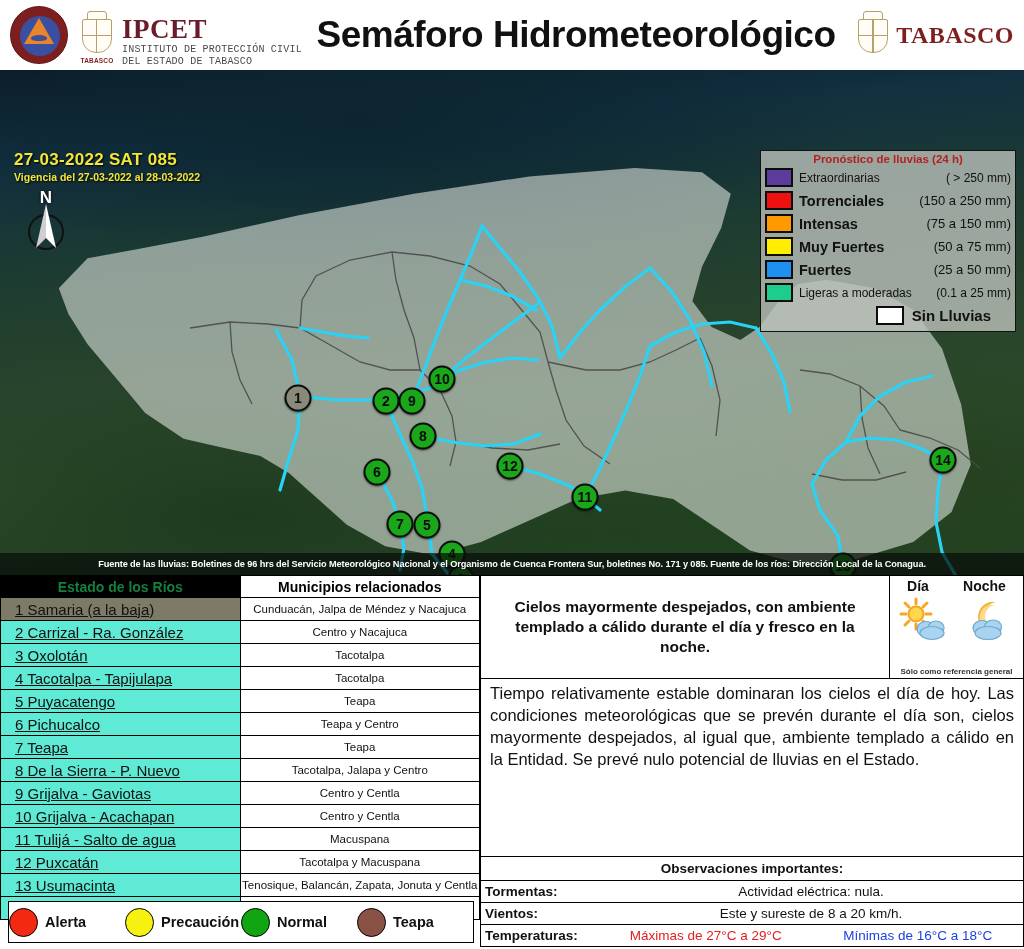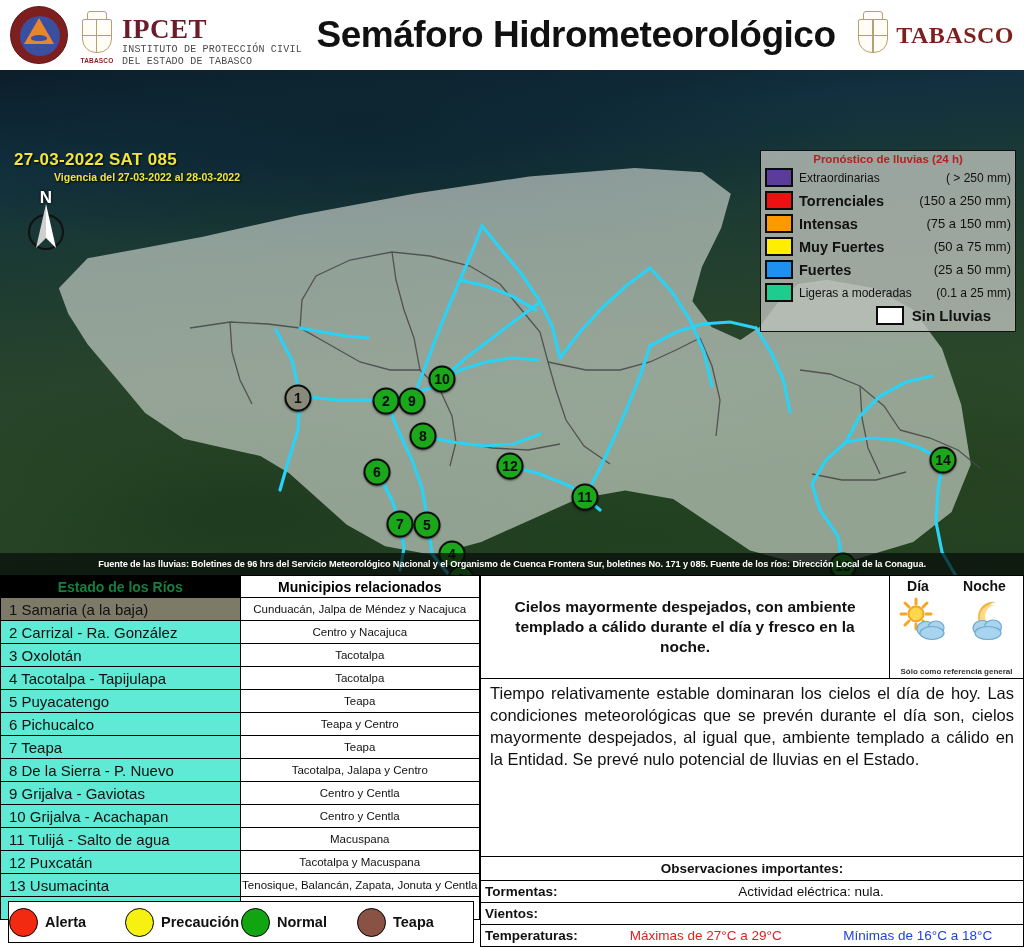--- a/index.html
+++ b/index.html
@@ -108,21 +108,21 @@
   }
   #map-svg { position:absolute; left:0; top:0; width:1024px; height:505px; }
 
   #date-box { position:absolute; left:14px; top:80px; line-height:1.15; }
   #date-box .d1 {
     font-size:17px; font-weight:bold; color:#f2e63a;
     text-shadow: 1px 1px 2px #000; letter-spacing:.3px;
   }
   #date-box .d2 {
     font-size:10.5px; font-weight:bold; color:#f2e63a;
-    text-shadow: 1px 1px 2px #000; margin-top:1px;margin-left:40px;
+    text-shadow: 1px 1px 2px #000; margin-top:1px;
   }
 
   #compass { position:absolute; left:22px; top:118px; width:48px; height:70px; }
   #compass .nlab {
     position:absolute; left:0; top:0; width:48px; text-align:center;
     color:#fff; font-size:17px; font-weight:600; text-shadow:0 0 3px #000;
   }
 
   .river-marker {
     position:absolute; width:27px; height:27px; border-radius:50%;
@@ -168,22 +168,22 @@
   #left-col { width:480px; flex:0 0 auto; position:relative; }
   #right-col { width:544px; flex:0 0 auto; position:relative; }
 
   table.rivers { width:480px; border-collapse:collapse; table-layout:fixed; }
   table.rivers th, table.rivers td { border:1px solid #000; }
   table.rivers th {
     background:#000; color:#15803d; font-size:14px; font-weight:bold; height:22px;
   }
   table.rivers th.mun { background:#fff; color:#000; font-size:14px; }
   td.river-name {
-    width:217px; font-size:15px; color:#111; padding-left:8px;
-    height:23px; white-space:nowrap; overflow:hidden;
+    width:217px; font-size:15px; color:#111; padding-left:14px;
+    height:23px; white-space:nowrap; overflow:hidden;text-decoration:underline;
   }
   td.river-name.st-normal { background:#5eead4; }
   td.river-name.st-bajo   { background:#7d7a68; }
   td.municipios {
     font-size:11.5px; color:#111; text-align:center; height:23px;
     white-space:nowrap; overflow:hidden;
   }
 
   #status-legend {
     position:absolute; left:8px; bottom:6px; width:466px; height:42px;
@@ -527,20 +527,21 @@
 
       <div id="obs-body">Tiempo relativamente estable dominaran los cielos el día de hoy. Las condiciones meteorológicas que se prevén durante el día son, cielos mayormente despejados, al igual que, ambiente templado a cálido en la Entidad. Se prevé nulo potencial de lluvias en el Estado.</div>
       <div id="obs-head">Observaciones importantes:</div>
 
       <div class="kv-row">
         <div class="kv-key">Tormentas:</div>
         <div class="kv-val">Actividad eléctrica: nula.</div>
       </div>
       <div class="kv-row">
         <div class="kv-key">Vientos:</div>
+        <div class="kv-val">Este y sureste de 8 a 20 km/h.</div>
       </div>
       <div class="kv-row">
         <div class="kv-key">Temperaturas:</div>
         <div class="kv-val temps">
           <span class="t-max" style="color: rgb(224, 32, 32);">Máximas de 27°C a 29°C</span>
           <span class="t-min" style="color: rgb(32, 64, 224);">Mínimas de 16°C a 18°C</span>
         </div>
       </div>
 
     </div>

